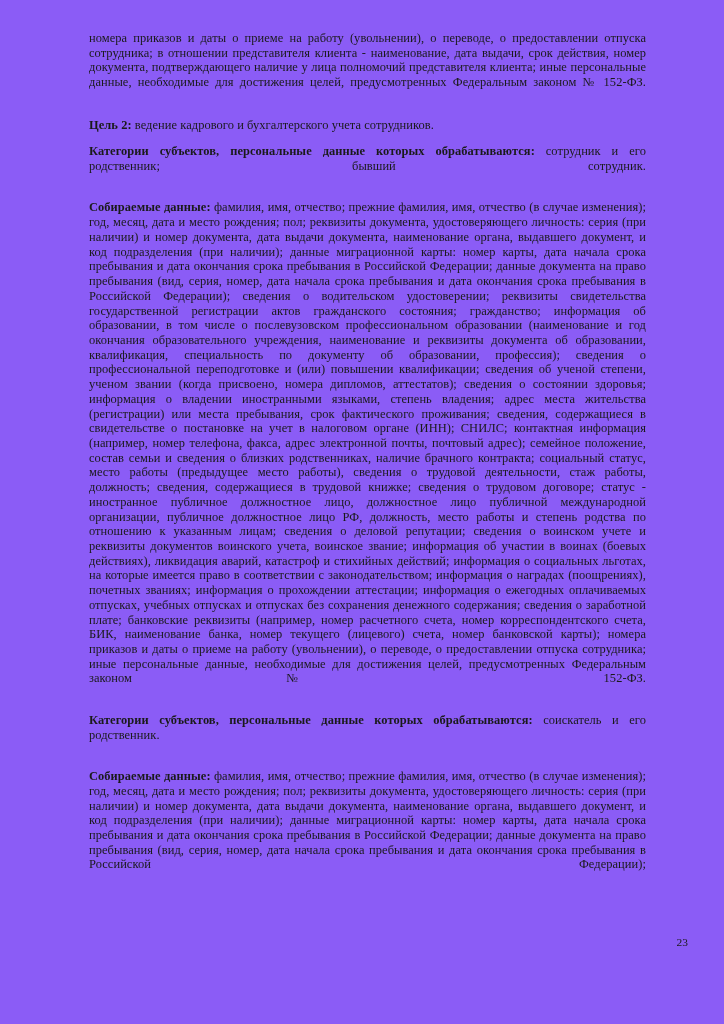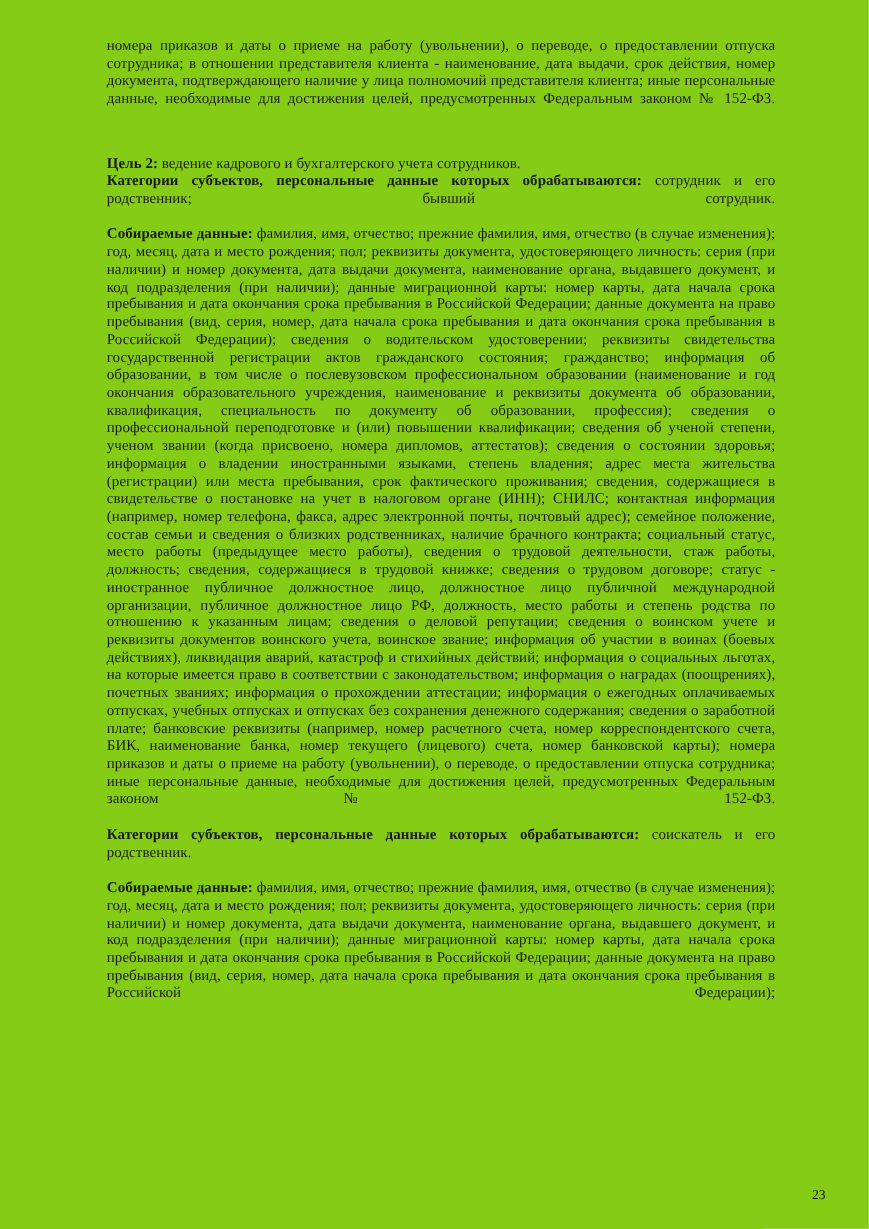--- a/index.html
+++ b/index.html
@@ -14,51 +14,51 @@
     font-family: "Liberation Serif", "DejaVu Serif", serif;
     color: #1a1a1a;
     overflow: hidden;
   }
   .page {
     position: absolute;
     left: 0;
     top: 0;
     width: 724px;
     height: 1024px;
-    background: #84cc16;
+    background: #8b5cf6;
   }
   .content {
     position: absolute;
     left: 89px;
     top: 31px;
     width: 557px;
   }
   p.para {
     margin: 0;
     padding: 0;
     text-align: justify;
     text-justify: inter-word;
     font-size: 12.45px;
     line-height: 14.72px;
     letter-spacing: 0.005em;
     -webkit-font-smoothing: antialiased;
   }
   p.para.gap-before {
-    margin-top: 24px;
+    margin-top: 13px;
   }
   p.para.tight {
-    margin-top: 0;
+    margin-top: 12px;
   }
   b, .bold {
     font-weight: bold;
   }
   .pageno {
     position: absolute;
     right: 36px;
-    top: 990px;
+    top: 936px;
     font-size: 11.4px;
     line-height: 13px;
     font-family: "Liberation Serif", "DejaVu Serif", serif;
     color: #1a1a1a;
     text-align: right;
   }
   
   p.para:after {
     content: "";
     display: inline-block;

